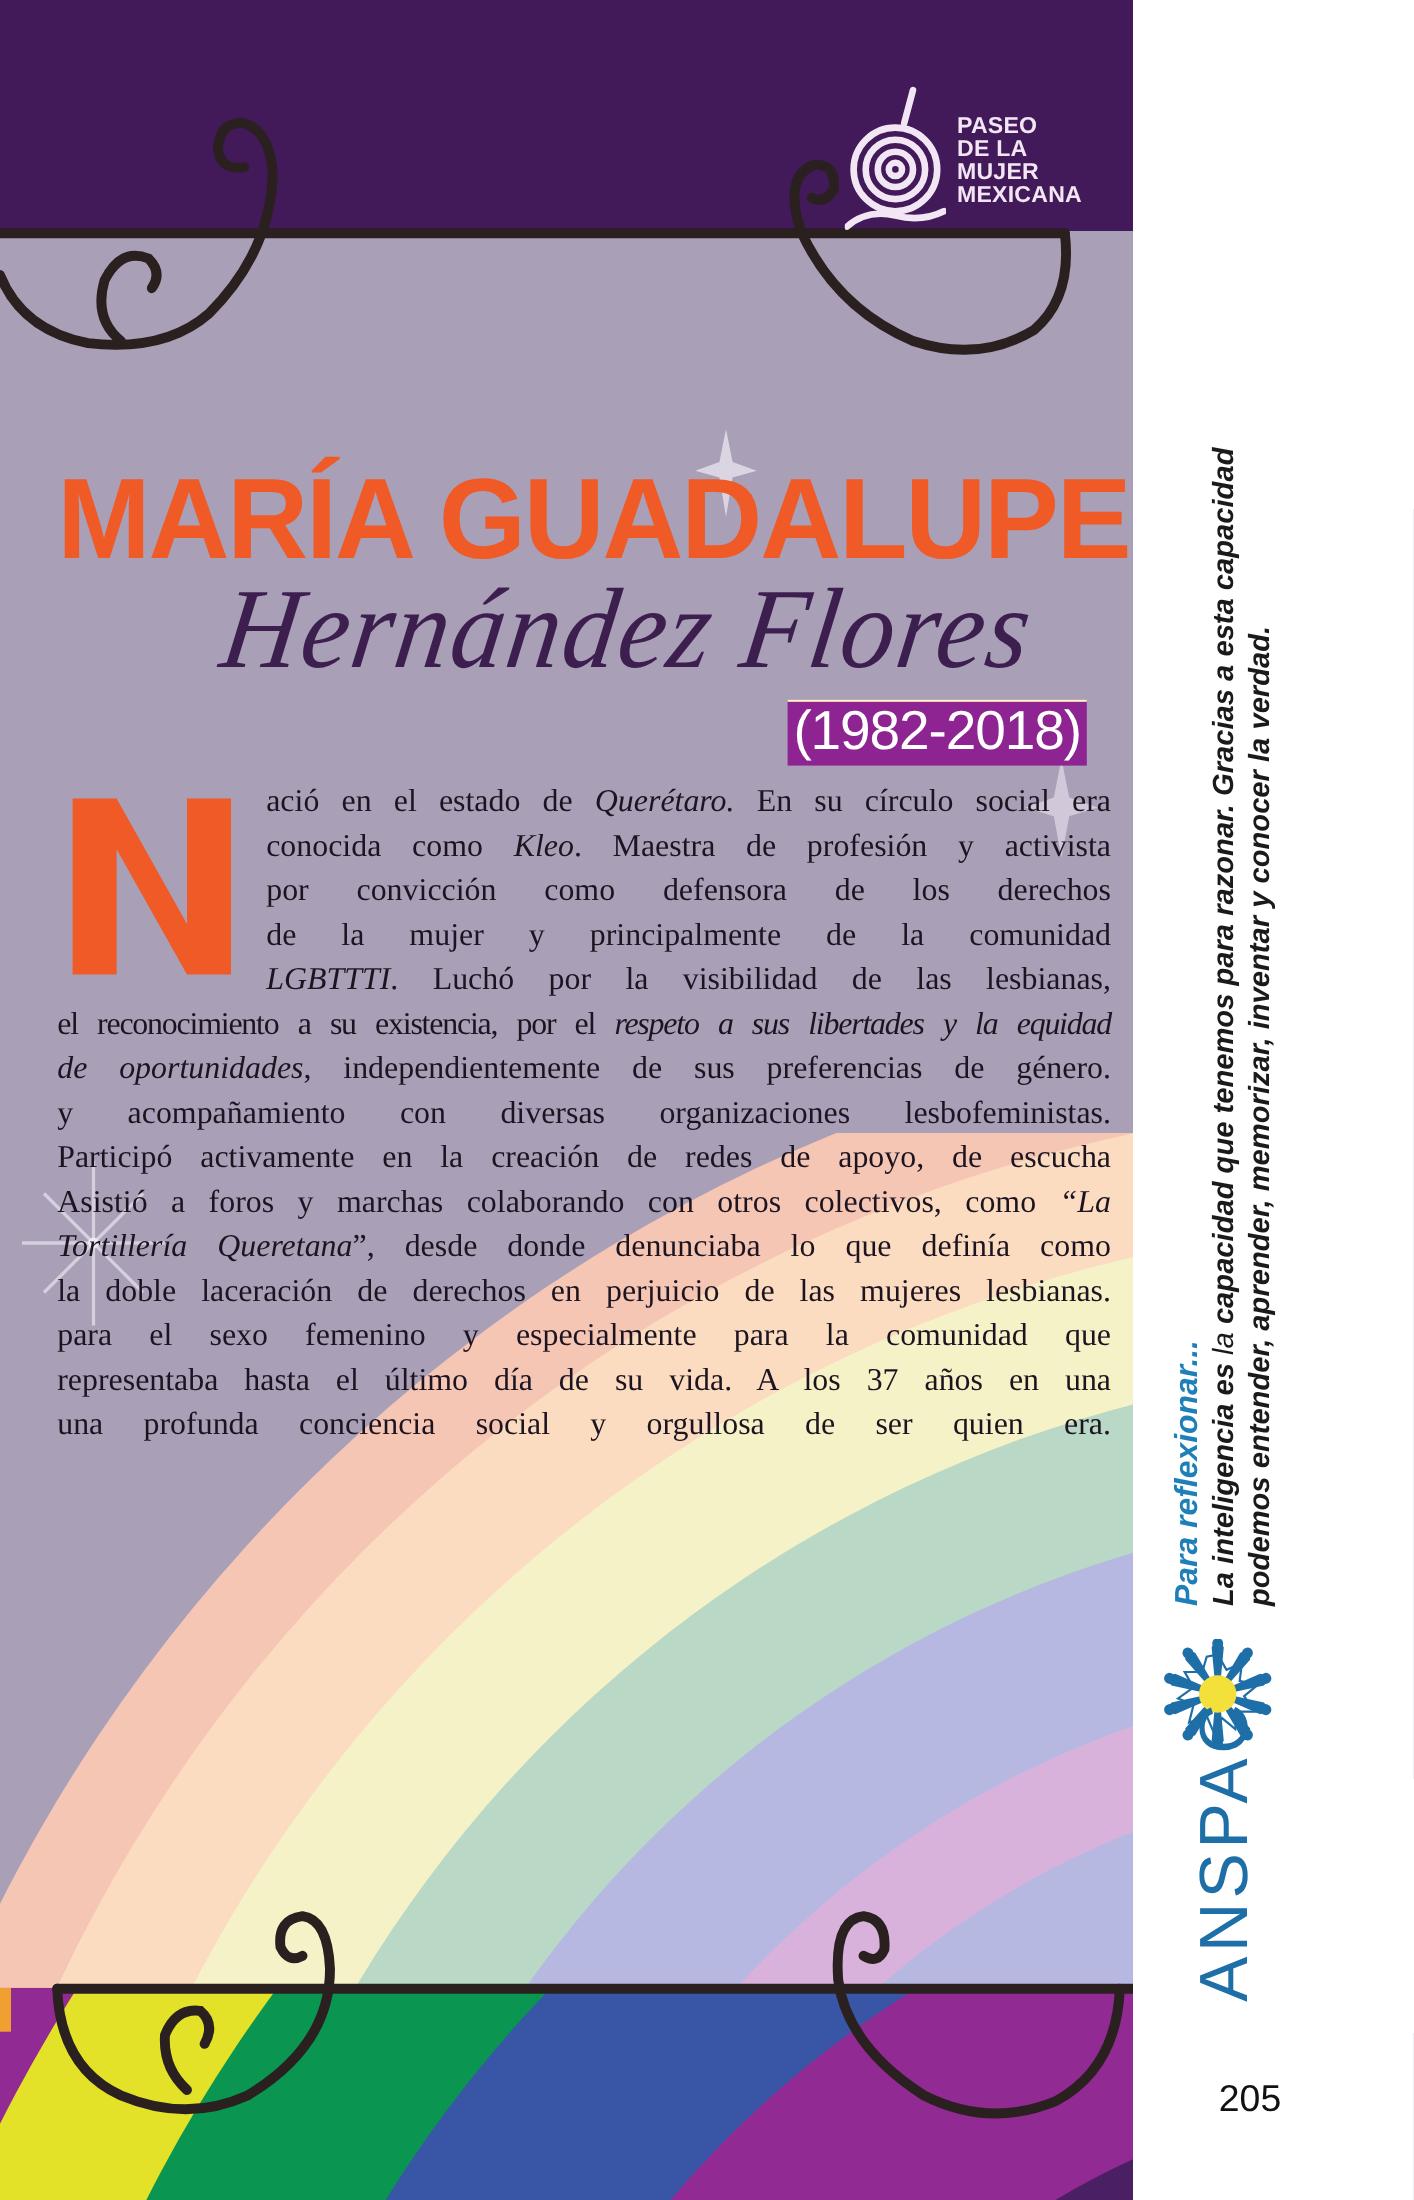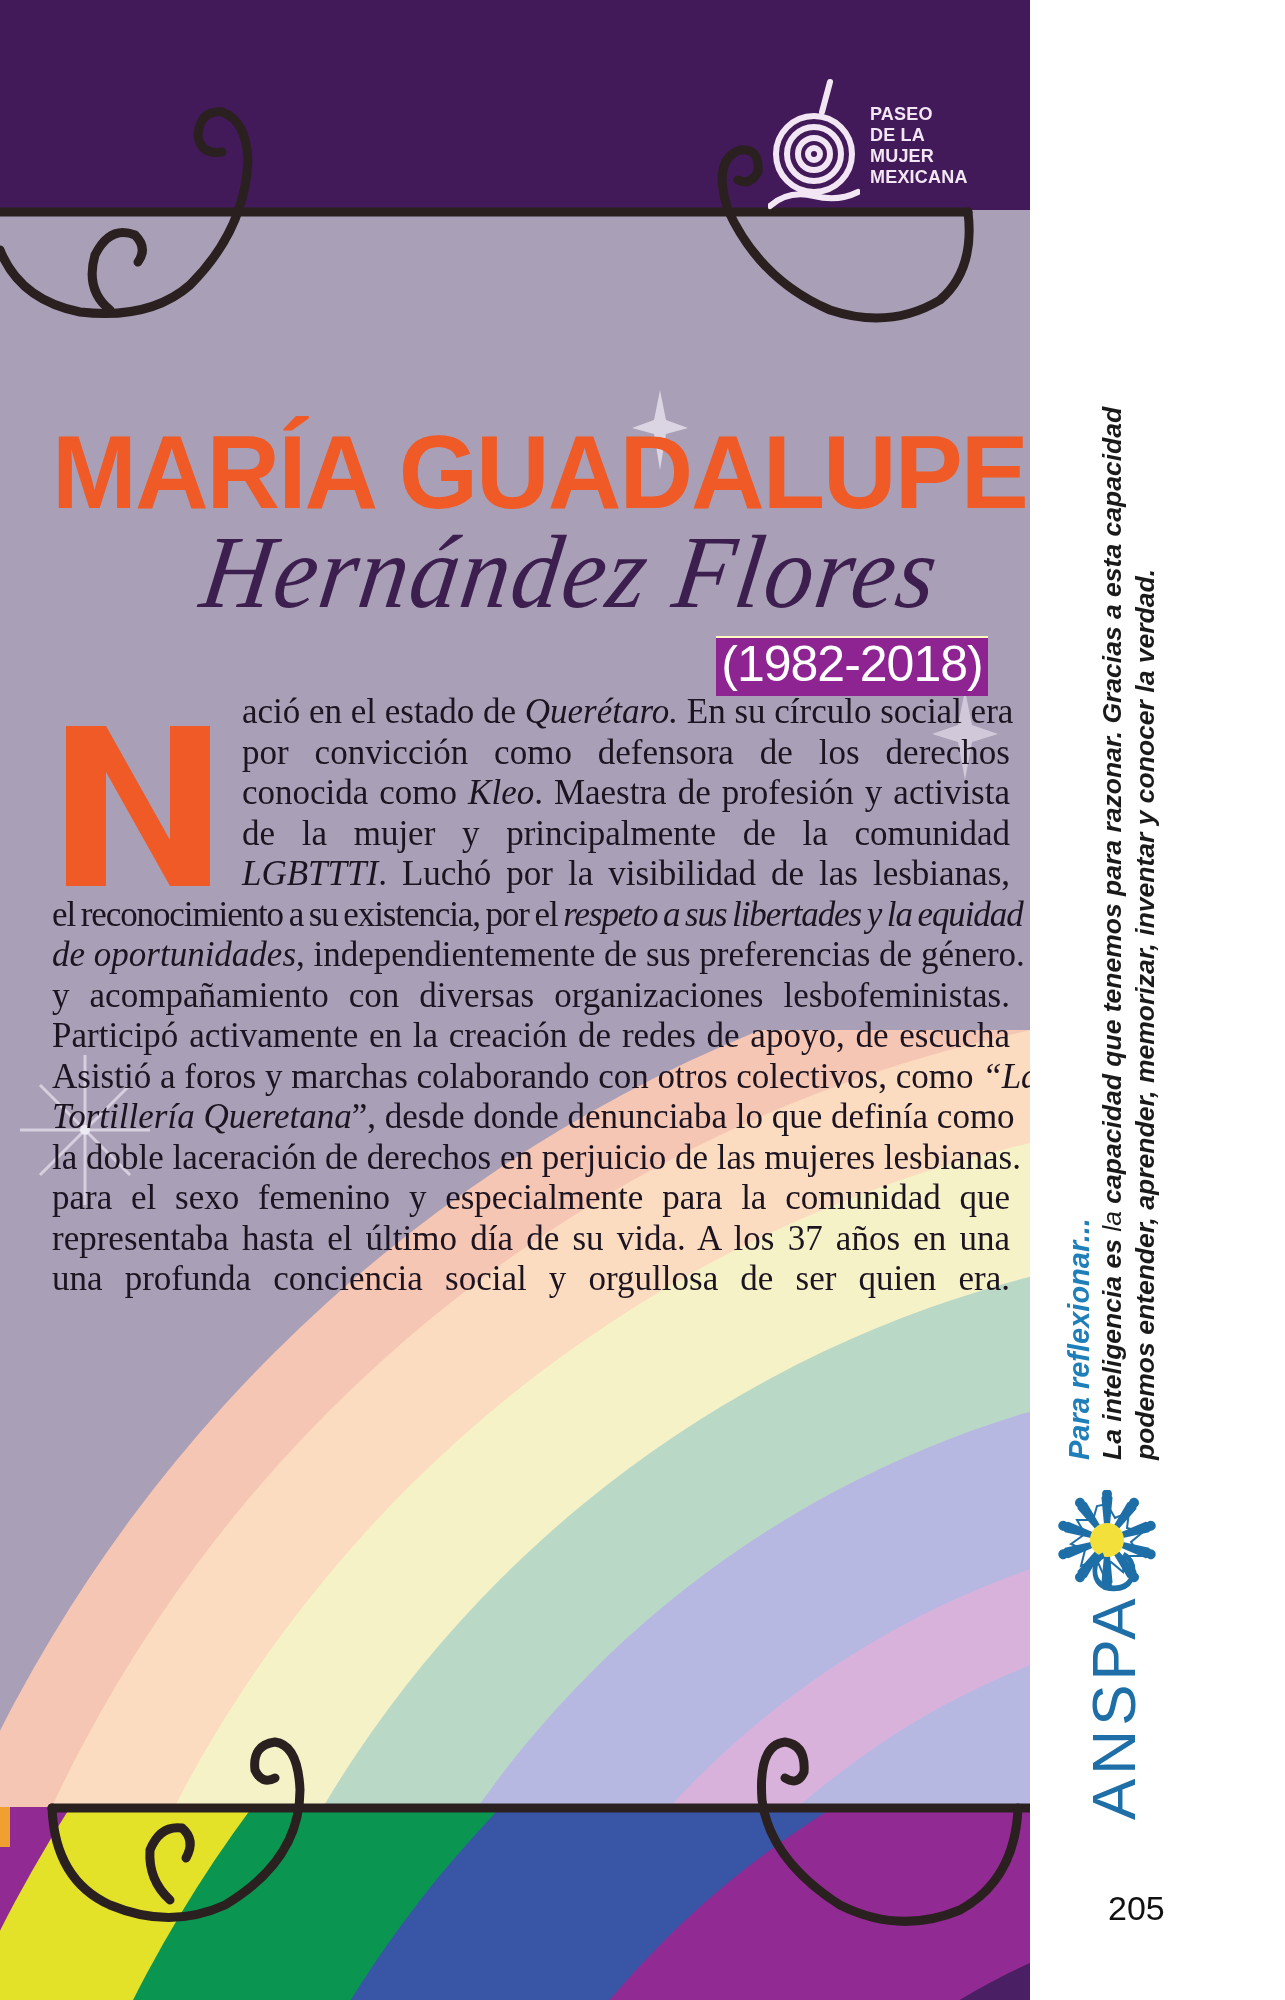--- a/index.html
+++ b/index.html
@@ -20,21 +20,21 @@
 
   
   .logo {
     position: absolute; left: 768px; top: 78px; width: 250px; height: 135px;
     display: flex; align-items: center;
   }
   .logo-mark { width: 92px; height: 135px; flex: none; }
   .logo-text {
     margin-left: 10px; color: #f3e6f4;
     font-family: "Liberation Sans", "DejaVu Sans", sans-serif;
-    font-weight: 700; font-size: 18px; line-height: 21px; letter-spacing: 0.2px;
+    font-weight: 700; font-size: 21px; line-height: 21px; letter-spacing: 0.2px;
   }
   .logo-text div { white-space: nowrap; }
 
   
   .sparkle { position: absolute; pointer-events: none; }
 
   
   .title-first {
     position: absolute; left: 52px; top: 420px;
     color: #ef5a26;
@@ -60,22 +60,22 @@
     color: #ffffff;
     font-family: "Liberation Sans", "DejaVu Sans", sans-serif;
     font-size: 50px; line-height: 56px; letter-spacing: -1px;
   }
 
   
   .dropcap {
     position: absolute; left: 58px; top: 722px; width: 160px; height: 168px;
   }
   .body-text {
-    position: absolute; left: 52px; top: 692px; width: 958px;
-    color: #1c1420; font-size: 35px; line-height: 40.5px;
+    position: absolute; left: 52px; top: 708px; width: 958px;
+    color: #1c1420; font-size: 29px; line-height: 40.5px;
     text-align: justify; text-align-last: justify;
   }
   .line { display: block; white-space: nowrap; text-align: justify; text-align-last: justify; }
   .line.indent { padding-left: 190px; }
   .line.tight { letter-spacing: -1.1px; word-spacing: -2px; }
   .it { font-style: italic; }
   .bi { font-style: italic; font-weight: 400; }
 
   
   .sidebar { position: absolute; left: 1030px; top: 0; width: 255px; height: 2000px; background: #ffffff; }
@@ -202,22 +202,22 @@
   <div class="years-box">
     <div class="years">(1982-2018)</div>
   </div>
 
   <svg class="dropcap" viewBox="0 0 160 168">
     <path d="M8 4 L48 4 L112 118 L112 4 L152 4 L152 164 L112 164 L48 50 L48 164 L8 164 Z" fill="#ef5a26"></path>
   </svg>
 
   <div class="body-text" id="bio">
       <span class="line indent"><span>ació en el estado de </span><span class="it">Querétaro.</span><span> En su círculo social era</span></span>
+      <span class="line indent"><span>conocida como </span><span class="it">Kleo</span><span>. Maestra de profesión y activista</span></span>
       <span class="line indent"><span>por convicción como defensora de los derechos</span></span>
-      <span class="line indent"><span>conocida como </span><span class="it">Kleo</span><span>. Maestra de profesión y activista</span></span>
       <span class="line indent"><span>de la mujer y principalmente de la comunidad</span></span>
       <span class="line indent"><span class="it">LGBTTTI</span><span>. Luchó por la visibilidad de las lesbianas,</span></span>
       <span class="line tight"><span>el reconocimiento a su existencia, por el </span><span class="bi">respeto a sus libertades y la equidad</span></span>
       <span class="line"><span class="bi">de oportunidades</span><span>, independientemente de sus preferencias de género.</span></span>
       <span class="line"><span>y acompañamiento con diversas organizaciones lesbofeministas.</span></span>
       <span class="line"><span>Participó activamente en la creación de redes de apoyo, de escucha</span></span>
       <span class="line"><span>Asistió a foros y marchas colaborando con otros colectivos, como </span><span class="it">“La</span></span>
       <span class="line"><span class="it">Tortillería Queretana</span><span>”, desde donde denunciaba lo que definía como</span></span>
       <span class="line"><span>la doble laceración de derechos en perjuicio de las mujeres lesbianas.</span></span>
       <span class="line"><span>para el sexo femenino y especialmente para la comunidad que</span></span>

